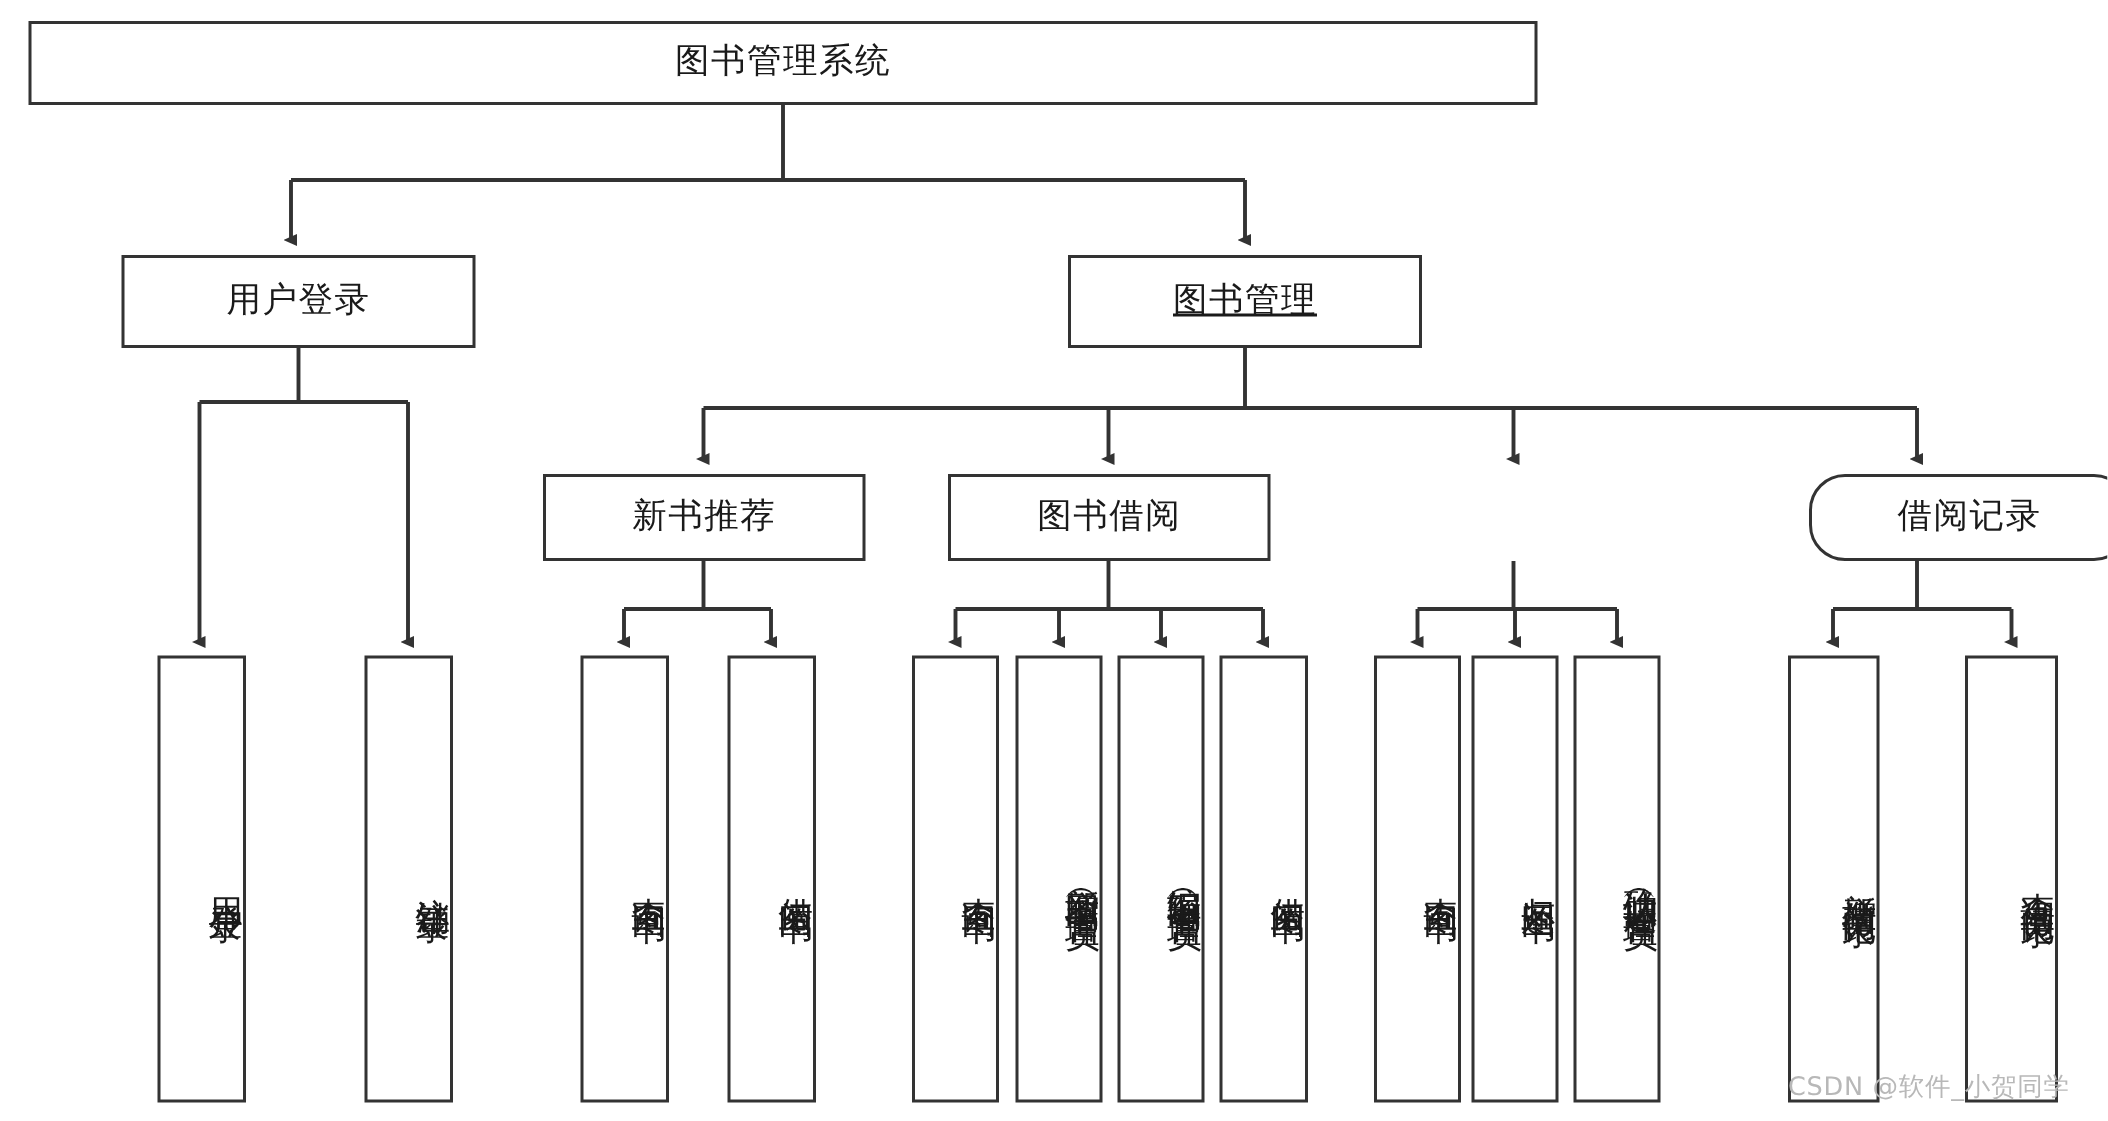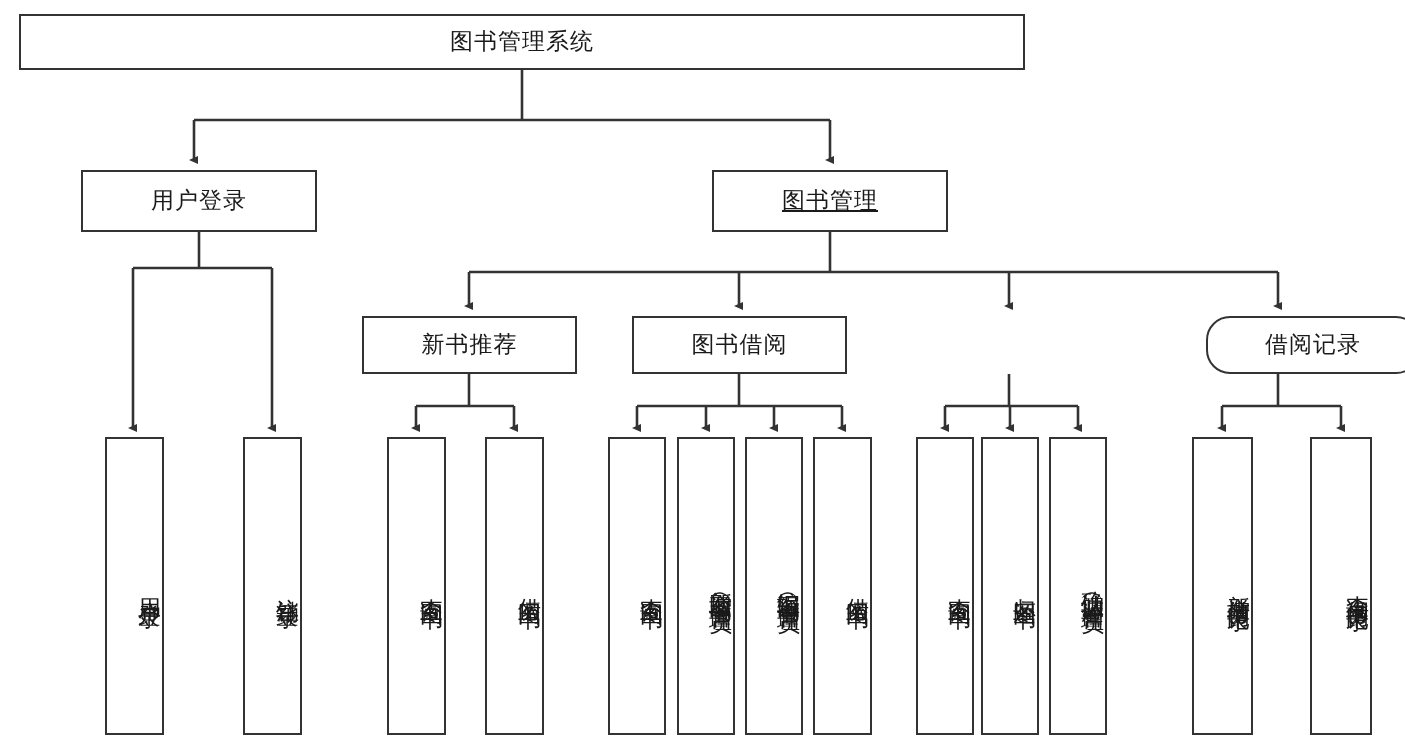--- a/index.html
+++ b/index.html
@@ -177,14 +177,15 @@
   <div class="node vert" style="left:1049px; top:437px; width:58px; height:298px;">
     <span>确认归还（管理员）</span>
   </div>
   <div class="node vert" style="left:1192px; top:437px; width:61px; height:298px;">
     <span>新增借阅记录</span>
   </div>
   <div class="node vert" style="left:1310px; top:437px; width:62px; height:298px;">
     <span>查询借阅记录</span>
   </div>
 
+  <div class="watermark" style="left:1192px; top:713px;">CSDN @软件_小贺同学</div>
 
 </div>
 
 </body></html>

